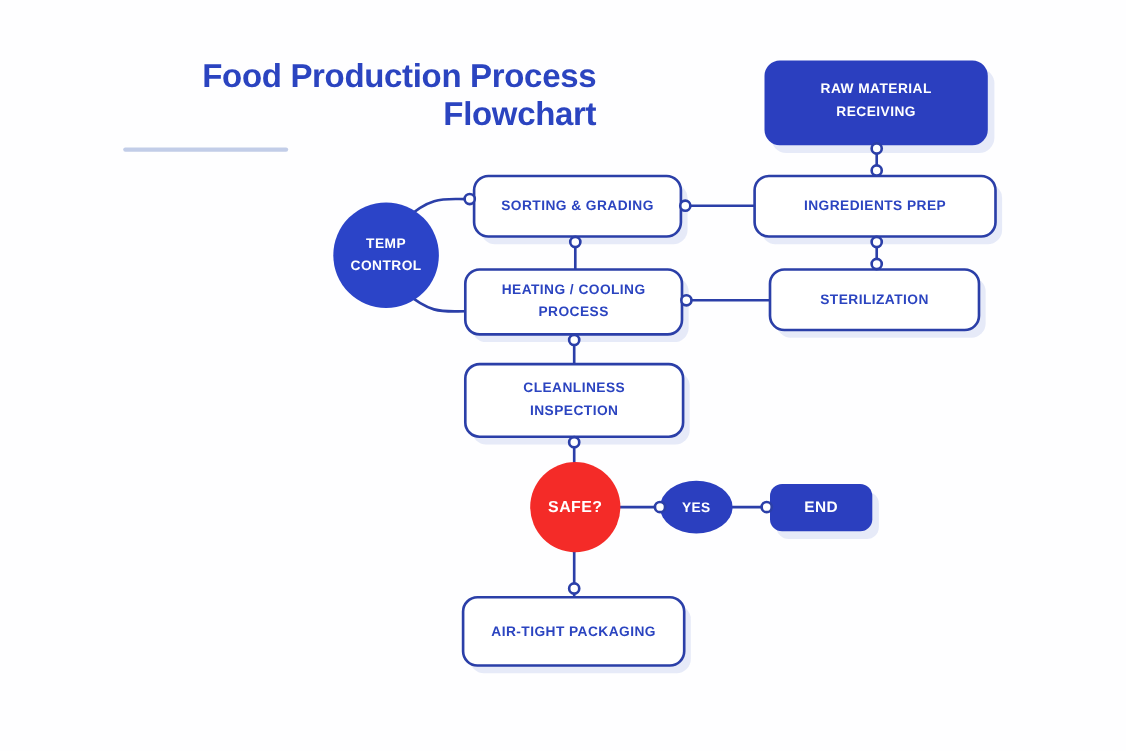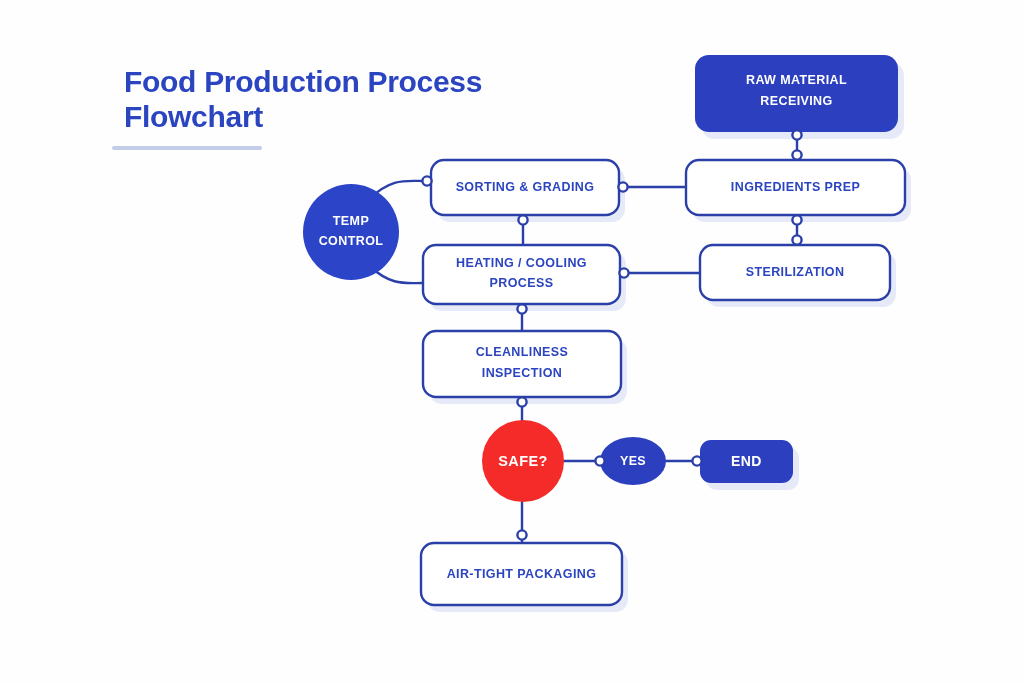--- a/index.html
+++ b/index.html
@@ -29,22 +29,23 @@
     top: 52px;
     width: 430px;
   }
   .title-text {
     font-family: "Liberation Sans", sans-serif;
     font-size: 30px;
     font-weight: bold;
     line-height: 1.17;
     letter-spacing: -0.3px;
     color: #2B44C0;
-    margin: 12px;
+    margin: 0;
     white-space: pre-line;
+    text-align: right;
   }
   .title-rule {
     margin-top: 12px;
     width: 150px;
     height: 4px;
     background: #C2CDE8;
     border-radius: 2px;
   }
   svg {
     position: absolute;

